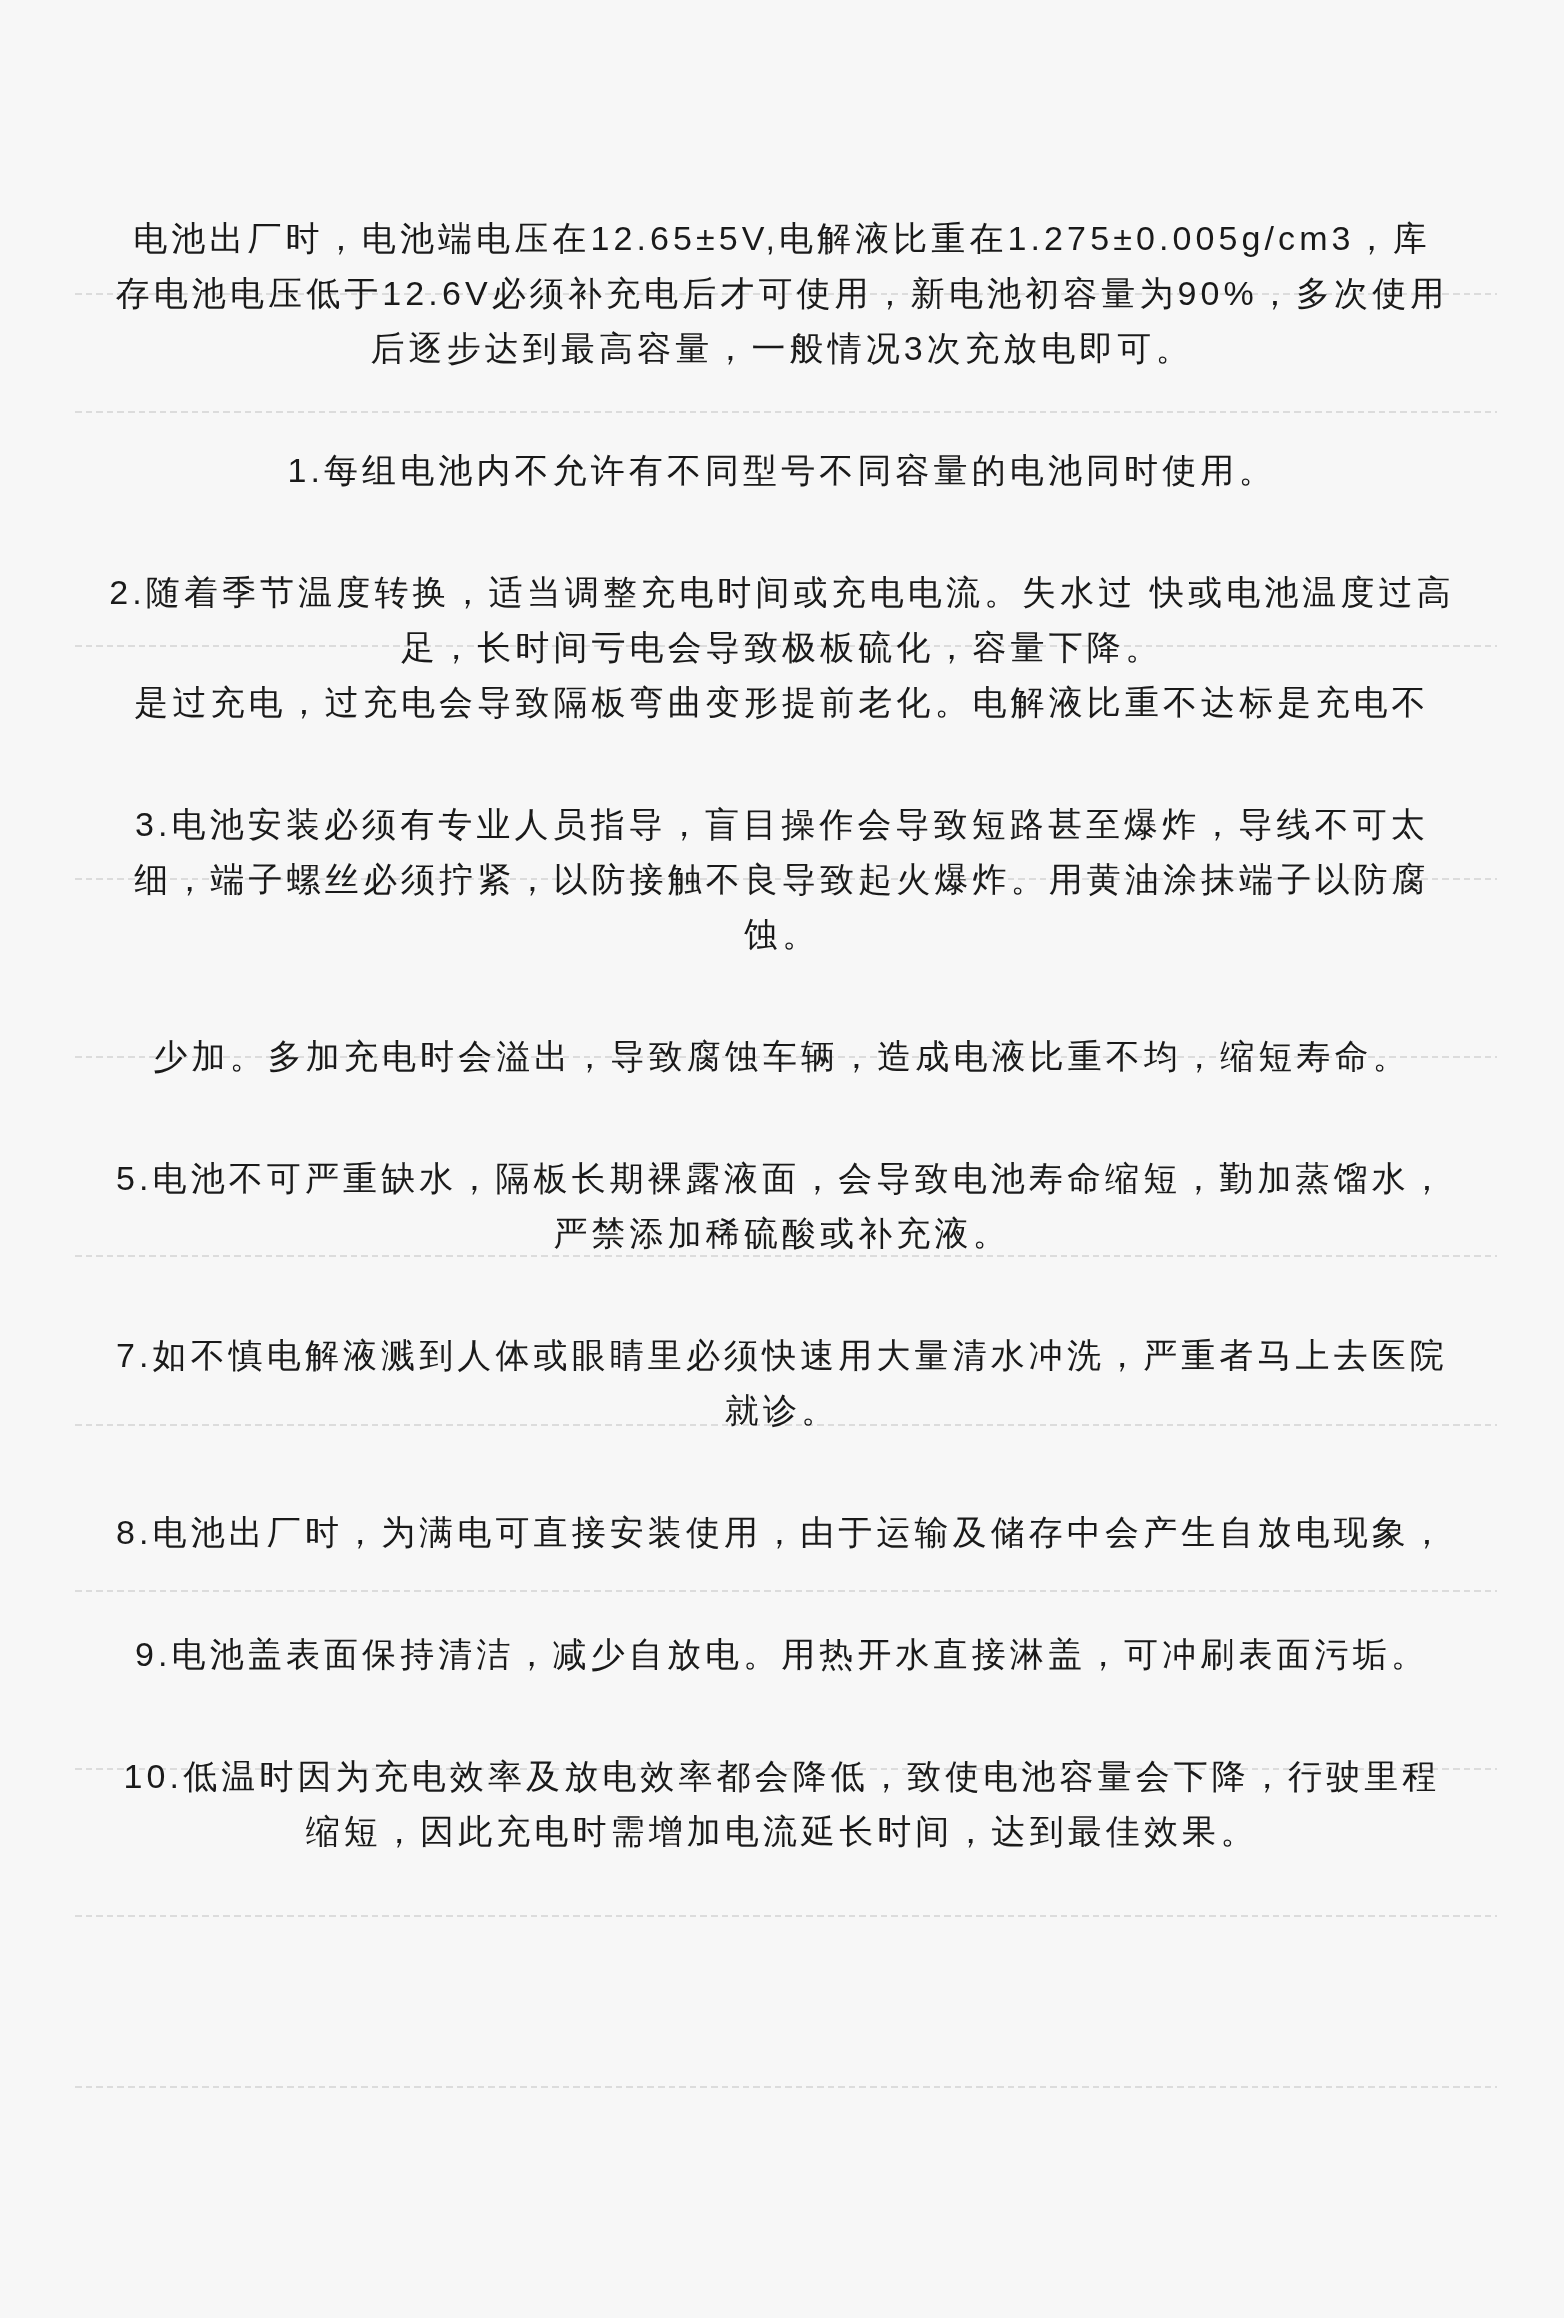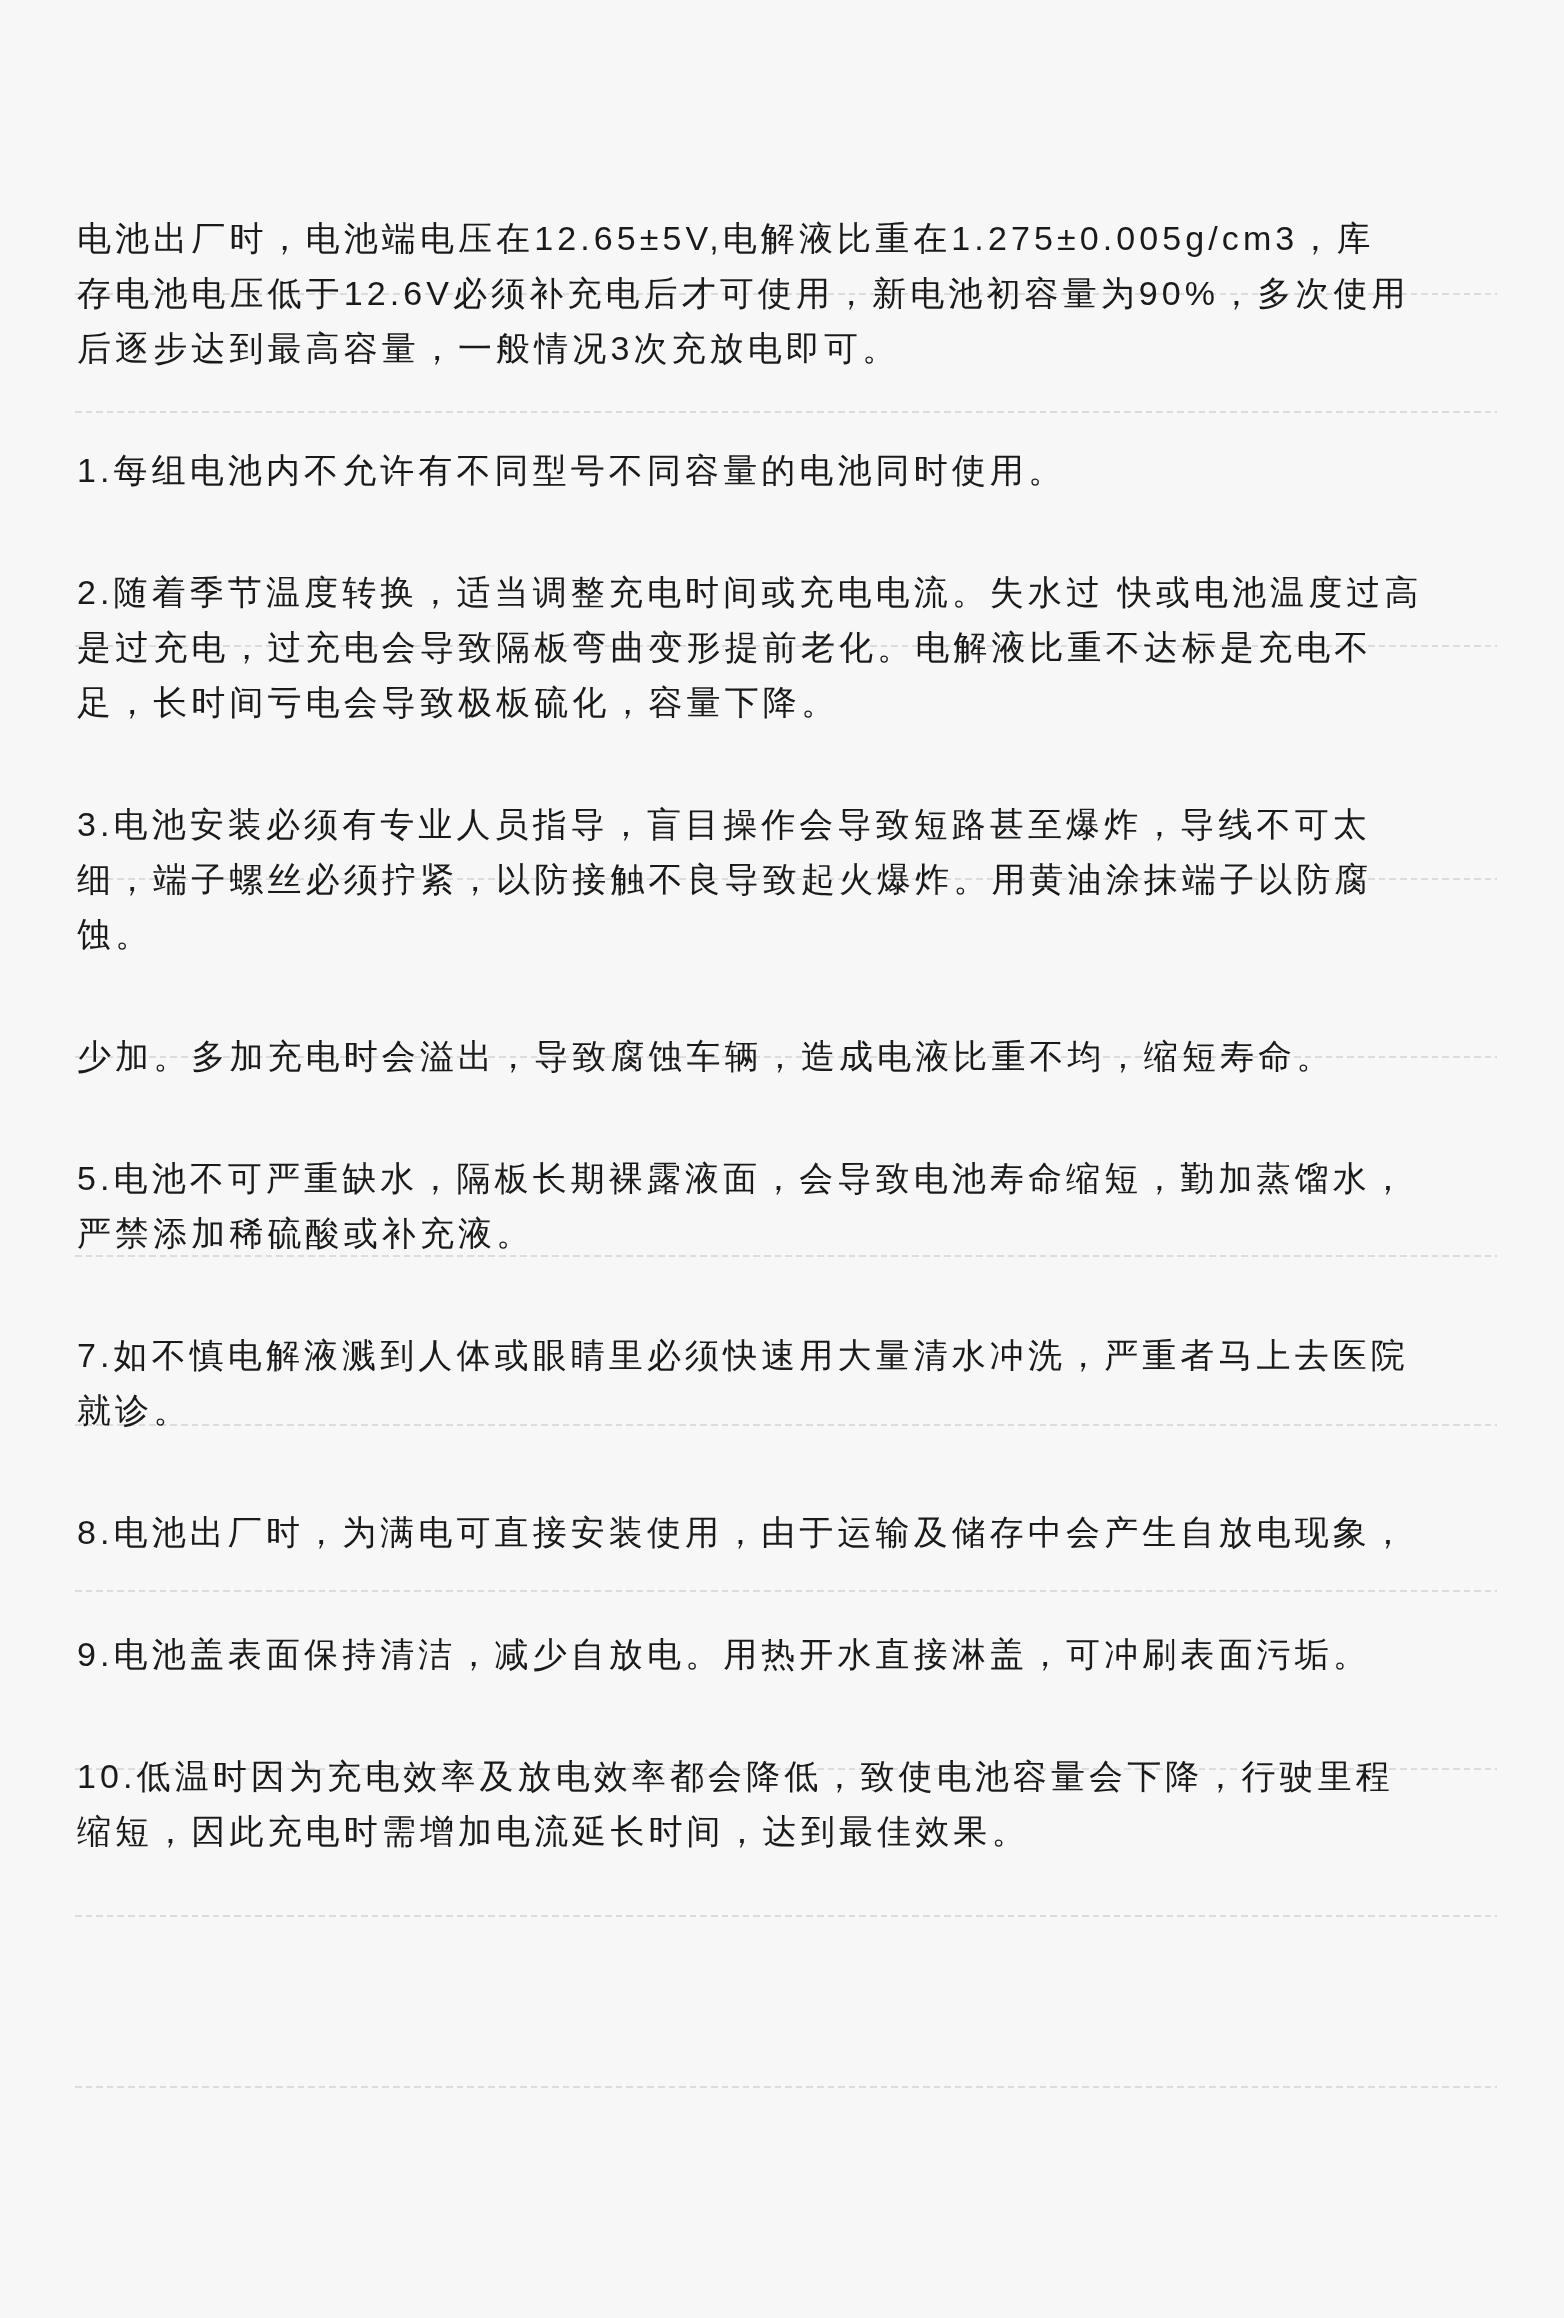--- a/index.html
+++ b/index.html
@@ -38,34 +38,34 @@
     left: 75px;
     width: 1422px;
     height: 1.6px;
     z-index: 0;
     background: repeating-linear-gradient(90deg, #dcdcdc 0px, #dcdcdc 6.5px, rgba(0,0,0,0) 6.5px, rgba(0,0,0,0) 10.6px);
   }
 </style>
 </head>
 <body>
 
-<div class="page" style="background: rgb(247, 247, 247);">
+<div class="page" style="background: rgb(247, 247, 247); text-align: center;">
   <div class="content" style="color: rgb(26, 26, 26);">
       <div class="para">
         <div class="line">电池出厂时，电池端电压在12.65±5V,电解液比重在1.275±0.005g/cm3，库</div>
         <div class="line">存电池电压低于12.6V必须补充电后才可使用，新电池初容量为90%，多次使用</div>
         <div class="line">后逐步达到最高容量，一般情况3次充放电即可。</div>
       </div>
       <div class="para">
         <div class="line">1.每组电池内不允许有不同型号不同容量的电池同时使用。</div>
       </div>
       <div class="para">
         <div class="line">2.随着季节温度转换，适当调整充电时间或充电电流。失水过 快或电池温度过高</div>
+        <div class="line">足，长时间亏电会导致极板硫化，容量下降。</div>
         <div class="line">是过充电，过充电会导致隔板弯曲变形提前老化。电解液比重不达标是充电不</div>
-        <div class="line">足，长时间亏电会导致极板硫化，容量下降。</div>
       </div>
       <div class="para">
         <div class="line">3.电池安装必须有专业人员指导，盲目操作会导致短路甚至爆炸，导线不可太</div>
         <div class="line">细，端子螺丝必须拧紧，以防接触不良导致起火爆炸。用黄油涂抹端子以防腐</div>
         <div class="line">蚀。</div>
       </div>
       <div class="para">
         <div class="line">少加。多加充电时会溢出，导致腐蚀车辆，造成电液比重不均，缩短寿命。</div>
       </div>
       <div class="para">

